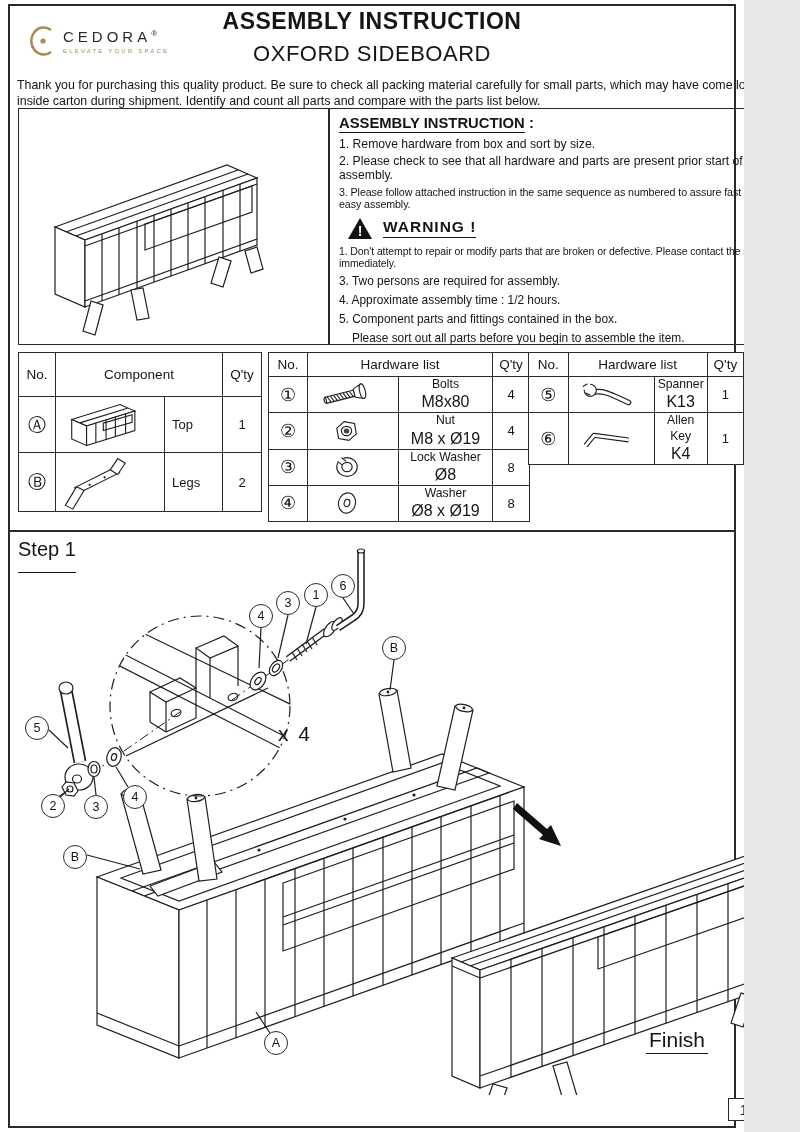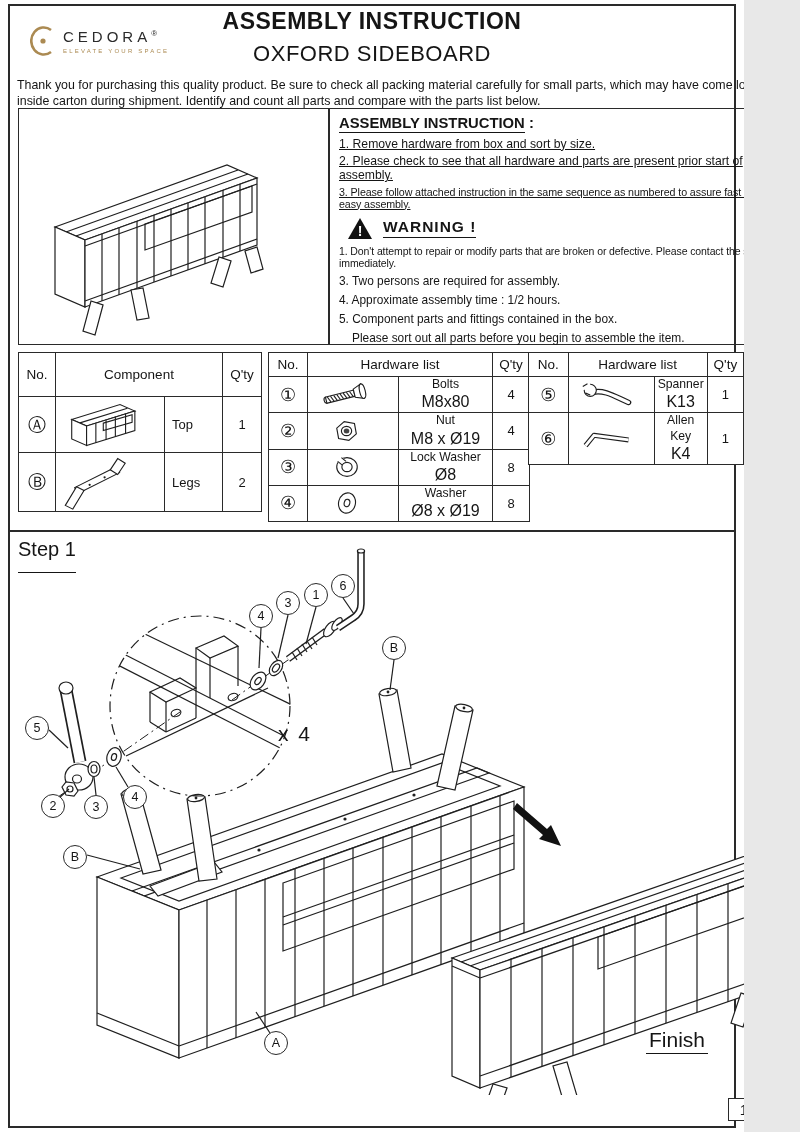--- a/index.html
+++ b/index.html
@@ -12,21 +12,21 @@
   .logo-text .reg{font-size:8px;vertical-align:super;letter-spacing:0;}
   .logo-text .tagline{font-size:6px;letter-spacing:2.2px;color:#ab8a52;margin-top:2px;}
   .title1{position:absolute;left:0;top:8px;width:100%;text-align:center;font-size:23px;font-weight:bold;letter-spacing:.5px;}
   .title2{position:absolute;left:0;top:41px;width:100%;text-align:center;font-size:22px;letter-spacing:.5px;}
   .intro{position:absolute;left:17px;top:77px;width:766px;font-size:12.4px;line-height:1.3;}
   
   .imgbox{position:absolute;left:18px;top:108px;width:311px;height:237px;border:1.5px solid #2a2a2a;box-sizing:border-box;}
   .insbox{position:absolute;left:329px;top:108px;width:453px;height:237px;border:1.5px solid #2a2a2a;box-sizing:border-box;padding:5px 8px 12px 9px;}
   .ins-head{font-size:14.8px;font-weight:bold;display:inline-block;border-bottom:1.8px solid #151515;padding-bottom:1px;}
   .ins-colon{font-size:14.8px;font-weight:bold;}
-  .ins-item{font-size:12.2px;margin-top:3.5px;text-decoration:underline;}
+  .ins-item{font-size:12.2px;margin-top:3.5px;}
   .ins-item.condensed{font-size:10.7px;letter-spacing:-0.1px;}
   .warnrow{display:flex;align-items:center;gap:10px;margin:7px 0 4px 8px;}
   .warn-head{font-size:15.5px;font-weight:bold;display:inline-block;border-bottom:1.8px solid #151515;letter-spacing:1px;padding-bottom:1px;}
   .warn-item{font-size:11.9px;margin-top:5px;}
   .warn-item.condensed{font-size:10.5px;letter-spacing:-0.1px;}
   .warn-item.cont{padding-left:13px;}
   
   table{border-collapse:collapse;background:#fff;}
   td{border:1.5px solid #2a2a2a;text-align:center;vertical-align:middle;font-size:13px;padding:0 3px;}
   .tbl-head td{font-size:13.5px;}

